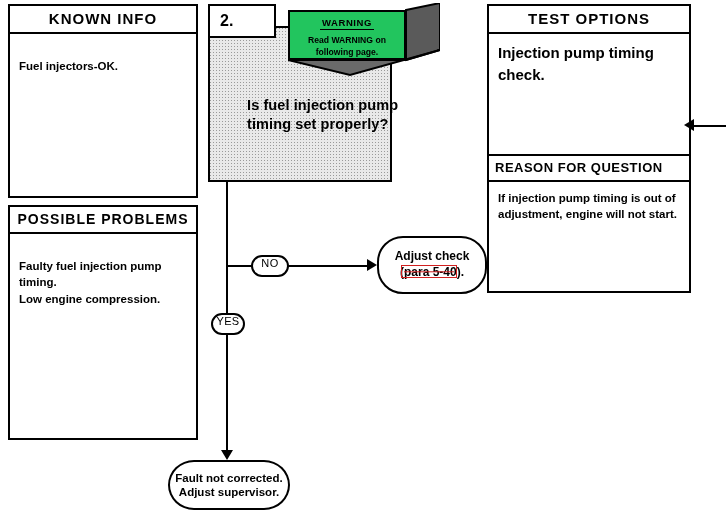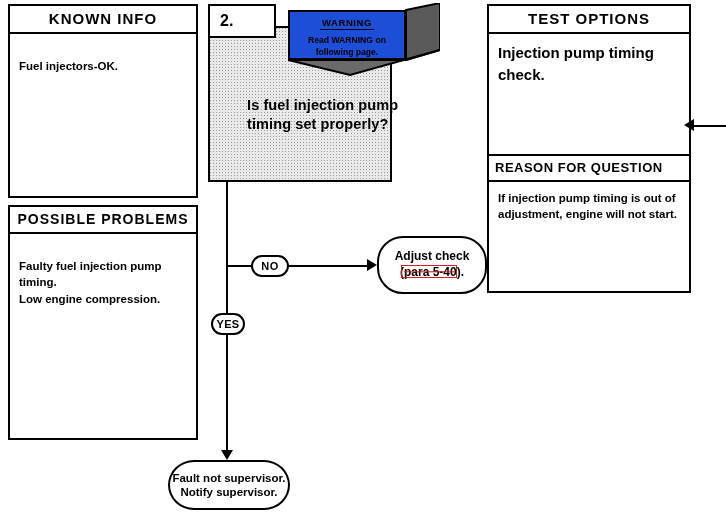--- a/index.html
+++ b/index.html
@@ -111,21 +111,21 @@
   }
   #warning-3d-shadow {
     position: absolute;
     left: 0; top: 0;
     width: 152px; height: 80px;
   }
   #warning-face {
     position: absolute;
     left: 0; top: 7px;
     width: 118px; height: 50px;
-    background: #1d4ed8;
+    background: #22c55e;
     border: 2px solid #000;
     box-sizing: border-box;
     z-index: 2;
     text-align: center;
   }
   #warning-title {
     font-weight: bold;
     font-size: 9.5px;
     letter-spacing: 0.6px;
     margin-top: 5px;
@@ -191,22 +191,22 @@
     z-index: 3;
   }
 
   
   .pill {
     position: absolute;
     border: 2px solid #000;
     border-radius: 12px;
     background: #fff;
     box-sizing: border-box;
-    display: flex; align-items: center; justify-content: center;
-    font-weight: bold; font-size: 11px;
+    display: flex; align-items: flex-start; justify-content: center;
+    font-weight: normal; font-size: 11px;
     letter-spacing: 0.4px;
     z-index: 4;
   }
   #pill-no  { left: 251px; top: 255px; width: 38px; height: 22px; }
   #pill-yes { left: 211px; top: 313px; width: 34px; height: 22px; }
 
   
   .line-v {
     position: absolute;
     width: 2px;
@@ -323,14 +323,14 @@
 <div id="adjust-timing-box">
   <div>
     <div>Adjust check</div>
     <div>
       <span>(</span><span class="para-wrap"><span>para 5-40</span><span class="para-annot"></span></span><span>).</span>
     </div>
   </div>
 </div>
 
 <div id="fault-box">
-  <span>Fault not supervisor. Notify supervisor.</span>
+  <span>Fault not corrected. Adjust supervisor.</span>
 </div>
 
 </body></html>

